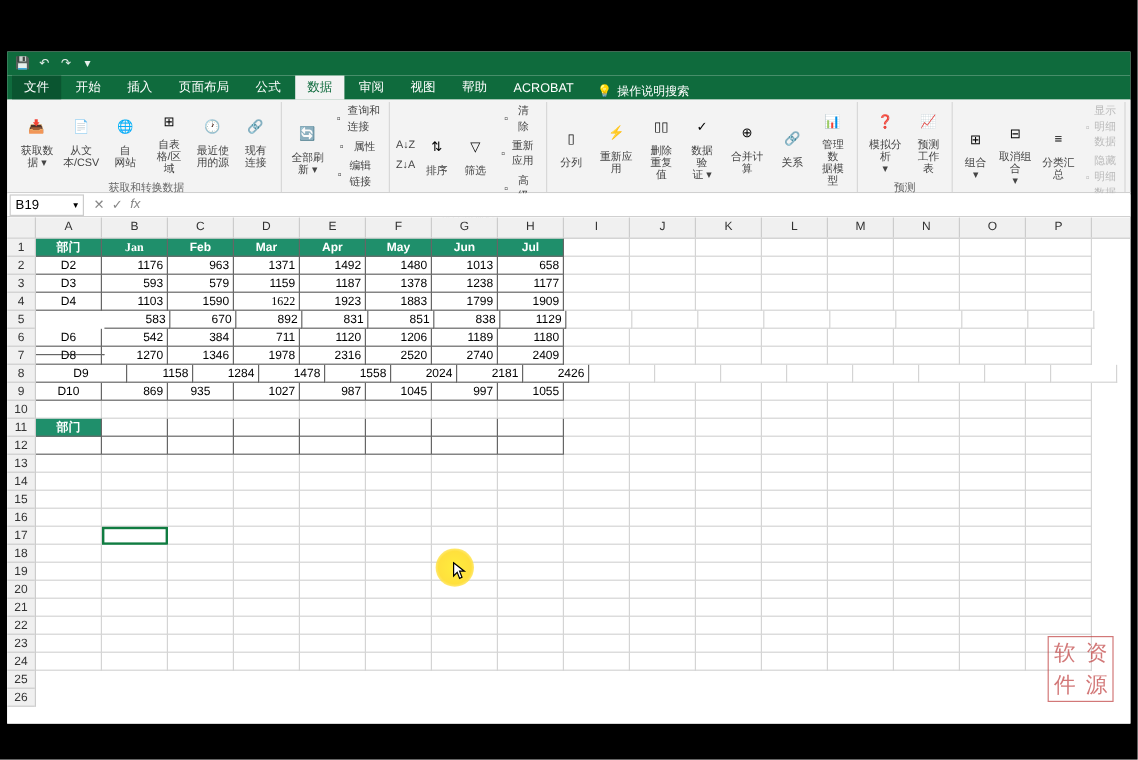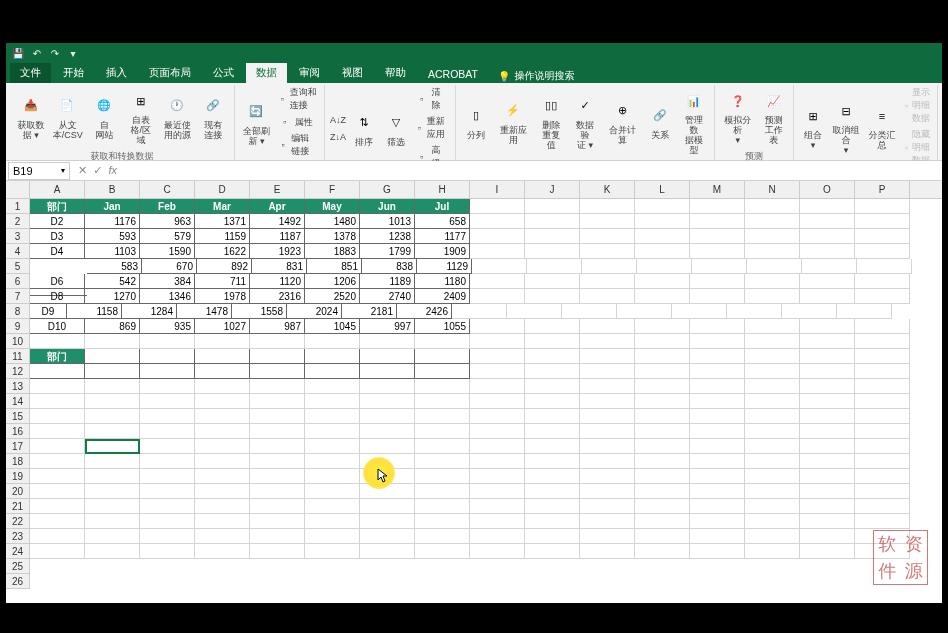--- a/index.html
+++ b/index.html
@@ -291,21 +291,21 @@
           <div class="col-h" style="width: 55px;">K</div>
           <div class="col-h" style="width: 55px;">L</div>
           <div class="col-h" style="width: 55px;">M</div>
           <div class="col-h" style="width: 55px;">N</div>
           <div class="col-h" style="width: 55px;">O</div>
           <div class="col-h" style="width: 55px;">P</div>
         </div>
       <div class="cells" id="cells">
           <div class="cell-row">
             <div class="cell hdr tbl-border" style="width: 55px;">部门</div>
-            <div class="cell hdr tbl-border" style="width: 55px;">Jan</div>
+            <div class="cell hdr tbl-border" style="width: 55px; font-family: Liberation Serif, serif;">Jan</div>
             <div class="cell hdr tbl-border" style="width: 55px;">Feb</div>
             <div class="cell hdr tbl-border" style="width: 55px;">Mar</div>
             <div class="cell hdr tbl-border" style="width: 55px;">Apr</div>
             <div class="cell hdr tbl-border" style="width: 55px;">May</div>
             <div class="cell hdr tbl-border" style="width: 55px;">Jun</div>
             <div class="cell hdr tbl-border" style="width: 55px;">Jul</div>
             <div class="cell" style="width: 55px;"></div>
             <div class="cell" style="width: 55px;"></div>
             <div class="cell" style="width: 55px;"></div>
             <div class="cell" style="width: 55px;"></div>
@@ -347,21 +347,21 @@
             <div class="cell" style="width: 55px;"></div>
             <div class="cell" style="width: 55px;"></div>
             <div class="cell" style="width: 55px;"></div>
             <div class="cell" style="width: 55px;"></div>
             <div class="cell" style="width: 55px;"></div>
           </div>
           <div class="cell-row">
             <div class="cell tbl-border ctr" style="width: 55px;">D4</div>
             <div class="cell tbl-border num" style="width: 55px;">1103</div>
             <div class="cell tbl-border num" style="width: 55px;">1590</div>
-            <div class="cell tbl-border num" style="width: 55px;">1622</div>
+            <div class="cell tbl-border num" style="width: 55px; font-family: Liberation Serif, serif;">1622</div>
             <div class="cell tbl-border num" style="width: 55px;">1923</div>
             <div class="cell tbl-border num" style="width: 55px;">1883</div>
             <div class="cell tbl-border num" style="width: 55px;">1799</div>
             <div class="cell tbl-border num" style="width: 55px;">1909</div>
             <div class="cell" style="width: 55px;"></div>
             <div class="cell" style="width: 55px;"></div>
             <div class="cell" style="width: 55px;"></div>
             <div class="cell" style="width: 55px;"></div>
             <div class="cell" style="width: 55px;"></div>
             <div class="cell" style="width: 55px;"></div>
@@ -416,41 +416,41 @@
             <div class="cell" style="width: 55px;"></div>
             <div class="cell" style="width: 55px;"></div>
             <div class="cell" style="width: 55px;"></div>
             <div class="cell" style="width: 55px;"></div>
             <div class="cell" style="width: 55px;"></div>
             <div class="cell" style="width: 55px;"></div>
             <div class="cell" style="width: 55px;"></div>
             <div class="cell" style="width: 55px;"></div>
           </div>
           <div class="cell-row">
-            <div class="cell tbl-border ctr" style="width: 37px;">D9</div>
+            <div class="cell tbl-border ctr" style="width: 76px;">D9</div>
             <div class="cell tbl-border num" style="width: 55px;">1158</div>
             <div class="cell tbl-border num" style="width: 55px;">1284</div>
             <div class="cell tbl-border num" style="width: 55px;">1478</div>
             <div class="cell tbl-border num" style="width: 55px;">1558</div>
             <div class="cell tbl-border num" style="width: 55px;">2024</div>
             <div class="cell tbl-border num" style="width: 55px;">2181</div>
             <div class="cell tbl-border num" style="width: 55px;">2426</div>
             <div class="cell" style="width: 55px;"></div>
             <div class="cell" style="width: 55px;"></div>
             <div class="cell" style="width: 55px;"></div>
             <div class="cell" style="width: 55px;"></div>
             <div class="cell" style="width: 55px;"></div>
             <div class="cell" style="width: 55px;"></div>
             <div class="cell" style="width: 55px;"></div>
             <div class="cell" style="width: 55px;"></div>
           </div>
           <div class="cell-row">
             <div class="cell tbl-border ctr" style="width: 55px;">D10</div>
             <div class="cell tbl-border num" style="width: 55px;">869</div>
-            <div class="cell tbl-border num" style="width: 55px;">935</div>
+            <div class="cell tbl-border num" style="width: 55px; text-align: center;">935</div>
             <div class="cell tbl-border num" style="width: 55px;">1027</div>
             <div class="cell tbl-border num" style="width: 55px;">987</div>
             <div class="cell tbl-border num" style="width: 55px;">1045</div>
             <div class="cell tbl-border num" style="width: 55px;">997</div>
             <div class="cell tbl-border num" style="width: 55px;">1055</div>
             <div class="cell" style="width: 55px;"></div>
             <div class="cell" style="width: 55px;"></div>
             <div class="cell" style="width: 55px;"></div>
             <div class="cell" style="width: 55px;"></div>
             <div class="cell" style="width: 55px;"></div>

